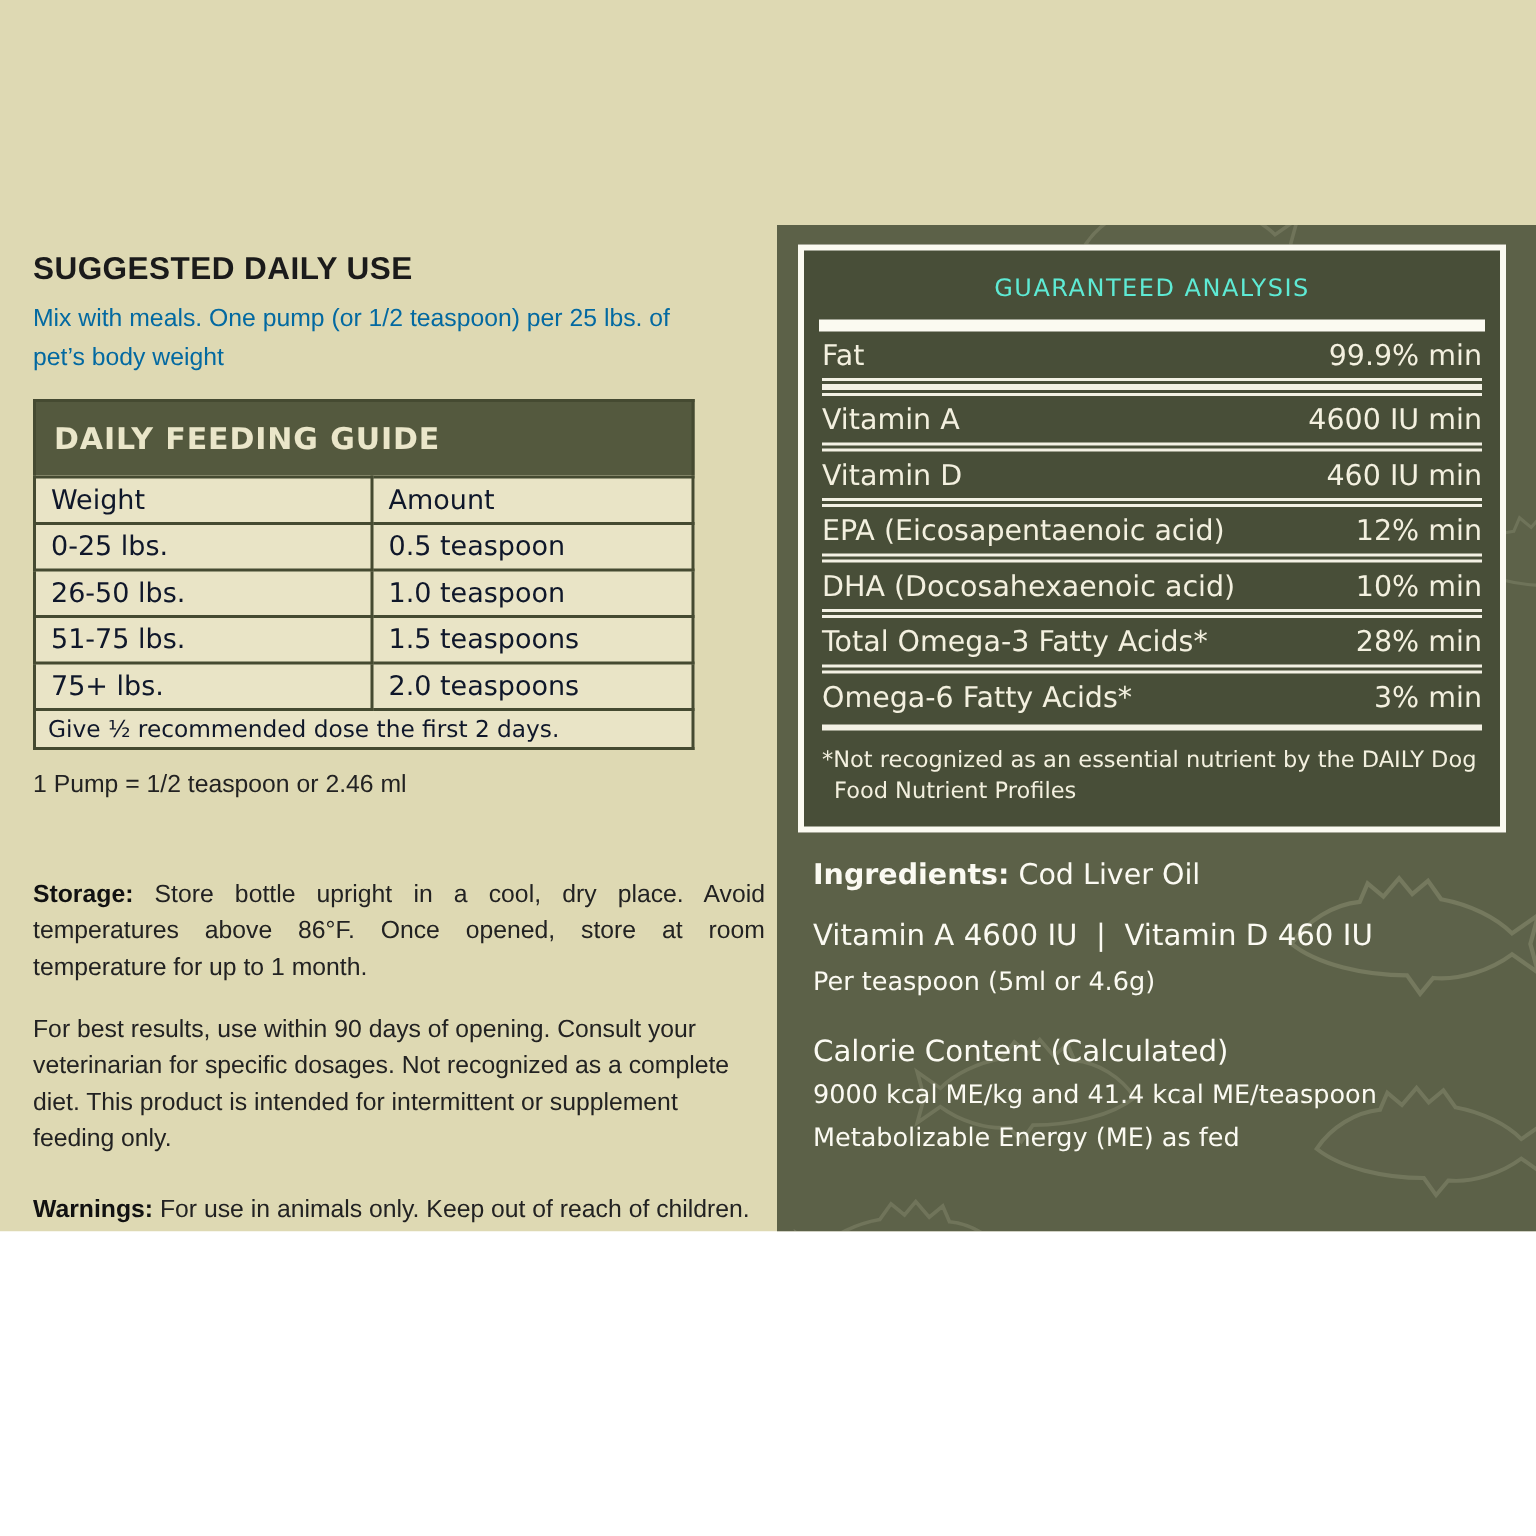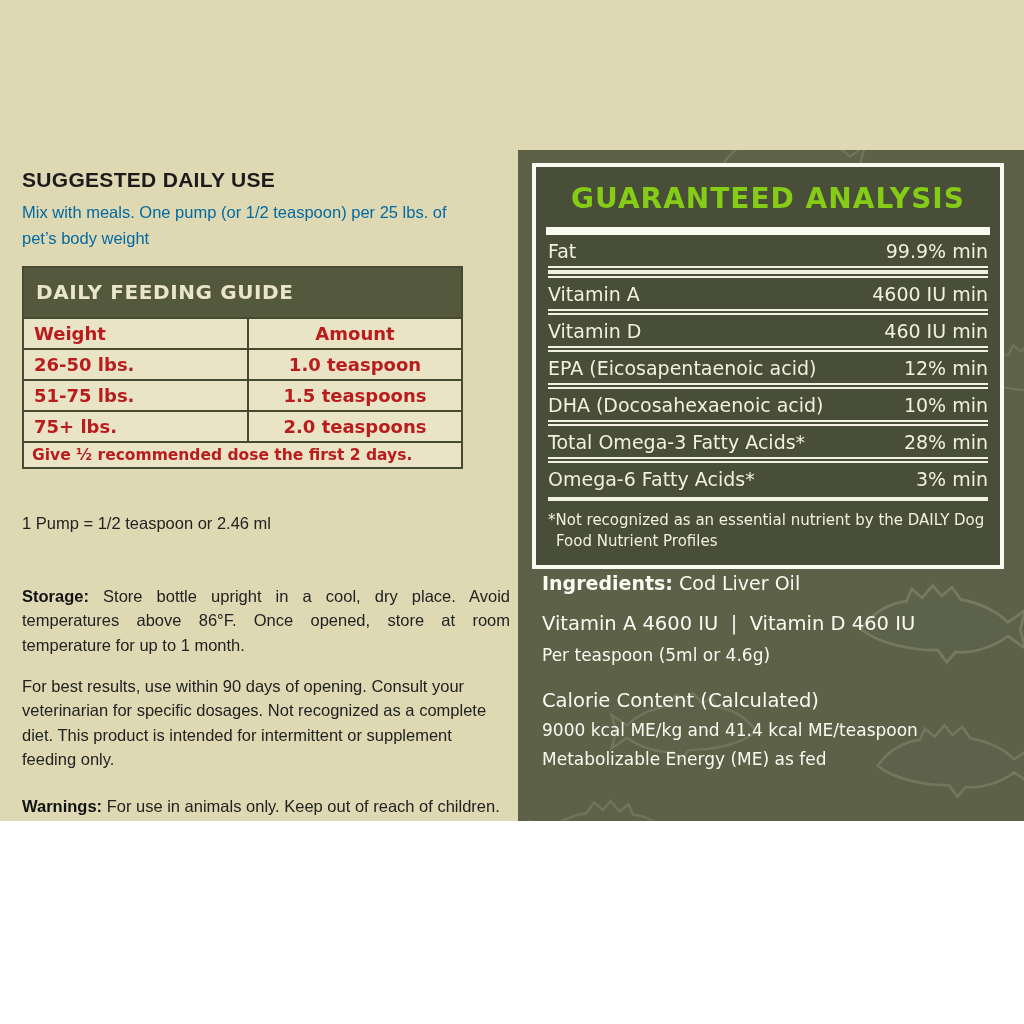--- a/index.html
+++ b/index.html
@@ -21,24 +21,24 @@
     position:absolute;left:22px;top:266px;width:441px;
     font-family:"DejaVu Sans",sans-serif;
   }
   .dfg-header{
     background:#54593e;color:#eae6c9;
     font-size:20px;font-weight:bold;letter-spacing:.6px;
     padding:12px 12px 13px;border:2px solid #454a31;border-bottom:none;
   }
   .dfg-table{width:100%;border-collapse:collapse;background:#e9e4c6;}
   .dfg-table td,.dfg-table th{
-    border:2px solid #454a31;font-size:18px;color:#b91c1c;
-    padding:4px 10px;font-weight:bold;text-align:left;
-  }
-  .dfg-table .amount{text-align:center;}
+    border:2px solid #454a31;font-size:18px;color:#0f172a;
+    padding:4px 10px;font-weight:normal;text-align:left;
+  }
+  .dfg-table .amount{text-align:left;}
   .dfg-table .dfg-footnote-cell{font-size:15.5px;padding:3px 8px;}
   .pump-note{position:absolute;left:22px;top:514px;font-size:16.5px;color:#222;}
   .para{position:absolute;left:22px;font-size:16.5px;line-height:24.5px;color:#222;}
   .para b{color:#111;}
   .storage-para{top:567px;width:488px;text-align:justify;}
   .bestresults-para{top:657px;width:482px;}
   .warnings-para{top:777px;width:488px;text-align:justify;}
   
   .analysis-panel{
     position:absolute;left:518px;top:150px;width:506px;height:693px;
@@ -46,22 +46,22 @@
     font-family:"DejaVu Sans",sans-serif;color:#f6f4e6;
   }
   .fish{position:absolute;z-index:0;}
   .fish svg{display:block;width:100%;height:100%;}
   .fish.flip svg{transform:scaleX(-1);}
   .ga-box{
     position:absolute;z-index:1;left:14px;top:13px;width:472px;
     box-sizing:border-box;border:4px solid #fbfaf1;background:#484e38;
   }
   .ga-title{
-    text-align:center;font-weight:bold;font-size:28px;
-    letter-spacing:1px;margin:15px 10px 12px;color:#84cc16;
+    text-align:center;font-weight:normal;font-size:16px;
+    letter-spacing:1px;margin:15px 10px 12px;color:#5eead4;
   }
   .ga-bar{height:8px;background:#fbfaf1;margin:0 10px;}
   .ga-row{
     display:flex;justify-content:space-between;align-items:baseline;
     padding:5px 12px 4px;font-size:19px;color:#f3f0df;
   }
   .ga-sep{margin:0 12px;height:2px;border-top:2px solid #f3f1e4;border-bottom:2px solid #f3f1e4;}
   .ga-thick{height:4px;background:#f3f1e4;margin:3px 12px 0;}
   .ga-footnote{font-size:15px;line-height:21px;padding:9px 12px 13px;color:#f3f0df;}
   .ga-footnote .fn2{padding-left:8px;}
@@ -83,20 +83,24 @@
 
   <div class="feeding-guide">
     <div class="dfg-header">DAILY FEEDING GUIDE</div>
     <table class="dfg-table">
       <tbody>
           <tr>
         <th style="width:203px;">Weight</th>
         <th class="amount">Amount</th>
       </tr>
       <tr>
+        <td>0-25 lbs.</td>
+        <td class="amount">0.5 teaspoon</td>
+      </tr>
+      <tr>
         <td>26-50 lbs.</td>
         <td class="amount">1.0 teaspoon</td>
       </tr>
       <tr>
         <td>51-75 lbs.</td>
         <td class="amount">1.5 teaspoons</td>
       </tr>
       <tr>
         <td>75+ lbs.</td>
         <td class="amount">2.0 teaspoons</td>

